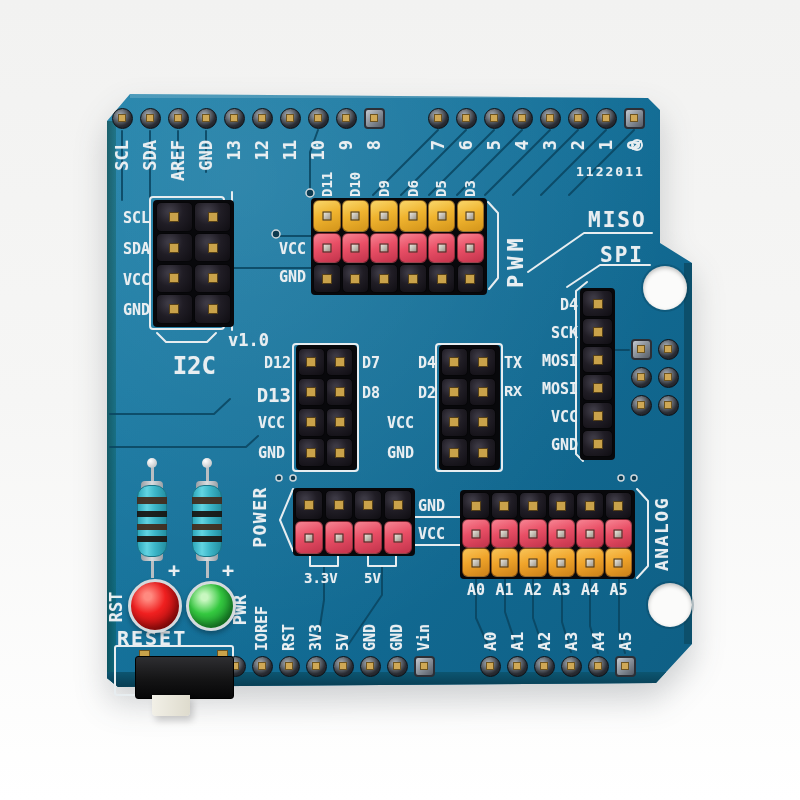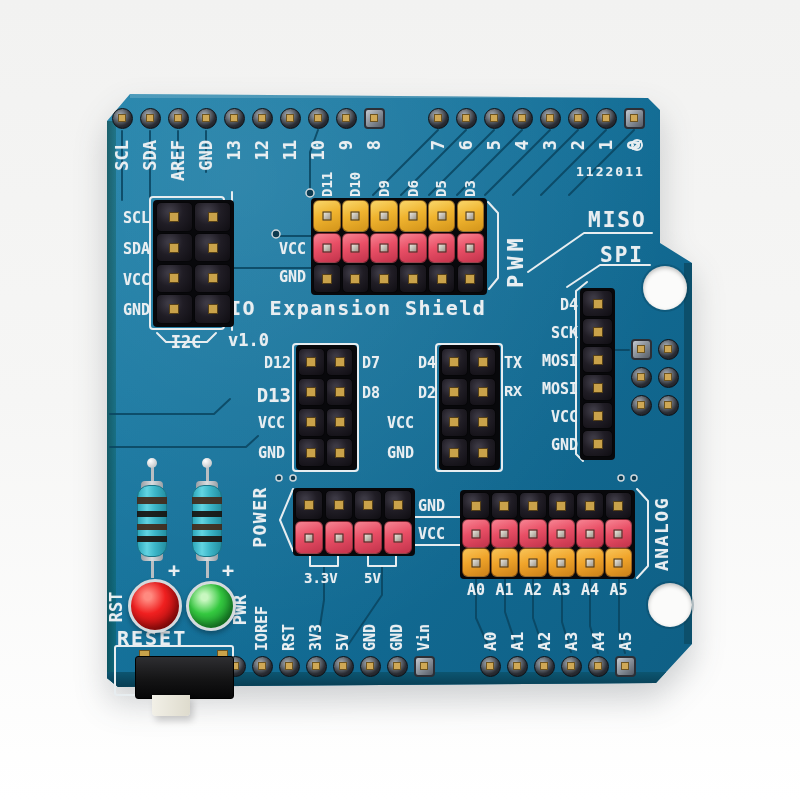--- a/index.html
+++ b/index.html
@@ -107,23 +107,22 @@
         <circle cx="276" cy="234" r="4"></circle>
       <circle cx="279" cy="478" r="3"></circle>
         <circle cx="293" cy="478" r="3"></circle>
       <circle cx="621" cy="478" r="3"></circle>
         <circle cx="634" cy="478" r="3"></circle>
     </g>
   </svg>
 
   <div id="components">
 
-    <div class="hlabel" style="left:229px;top:296px;font-size:20px;letter-spacing:1.5px;">IO Expansion Shield</div>
     <div class="hlabel" style="left:228px;top:330px;font-size:17px;">v1.0</div>
-    <div class="hlabel" style="left:156px;top:332px;width:60px;text-align:center;font-size:17px;">I2C</div>
+    <div class="hlabel" style="left:156px;top:352px;width:60px;text-align:right;font-size:24px;">I2C</div>
     <div class="hlabel" style="left:588px;top:208px;font-size:21px;letter-spacing:2px;">MISO</div>
     <div class="hlabel" style="left:600px;top:243px;font-size:21px;letter-spacing:2px;">SPI</div>
     <div class="hlabel" style="left:576px;top:164px;font-size:13px;letter-spacing:2px;">1122011</div>
     <div class="hlabel" style="left:117px;top:626px;font-size:20px;letter-spacing:2px;">RESET</div>
     <div class="hlabel" style="left:304px;top:570px;font-size:14px;">3.3V</div>
     <div class="hlabel" style="left:364px;top:570px;font-size:14px;">5V</div>
     <div class="hlabel" style="left:418px;top:497px;">GND</div>
     <div class="hlabel" style="left:418px;top:525px;">VCC</div>
     <div class="hlabel" style="right:494px;top:240px;">VCC</div>
     <div class="hlabel" style="right:494px;top:268px;">GND</div>

